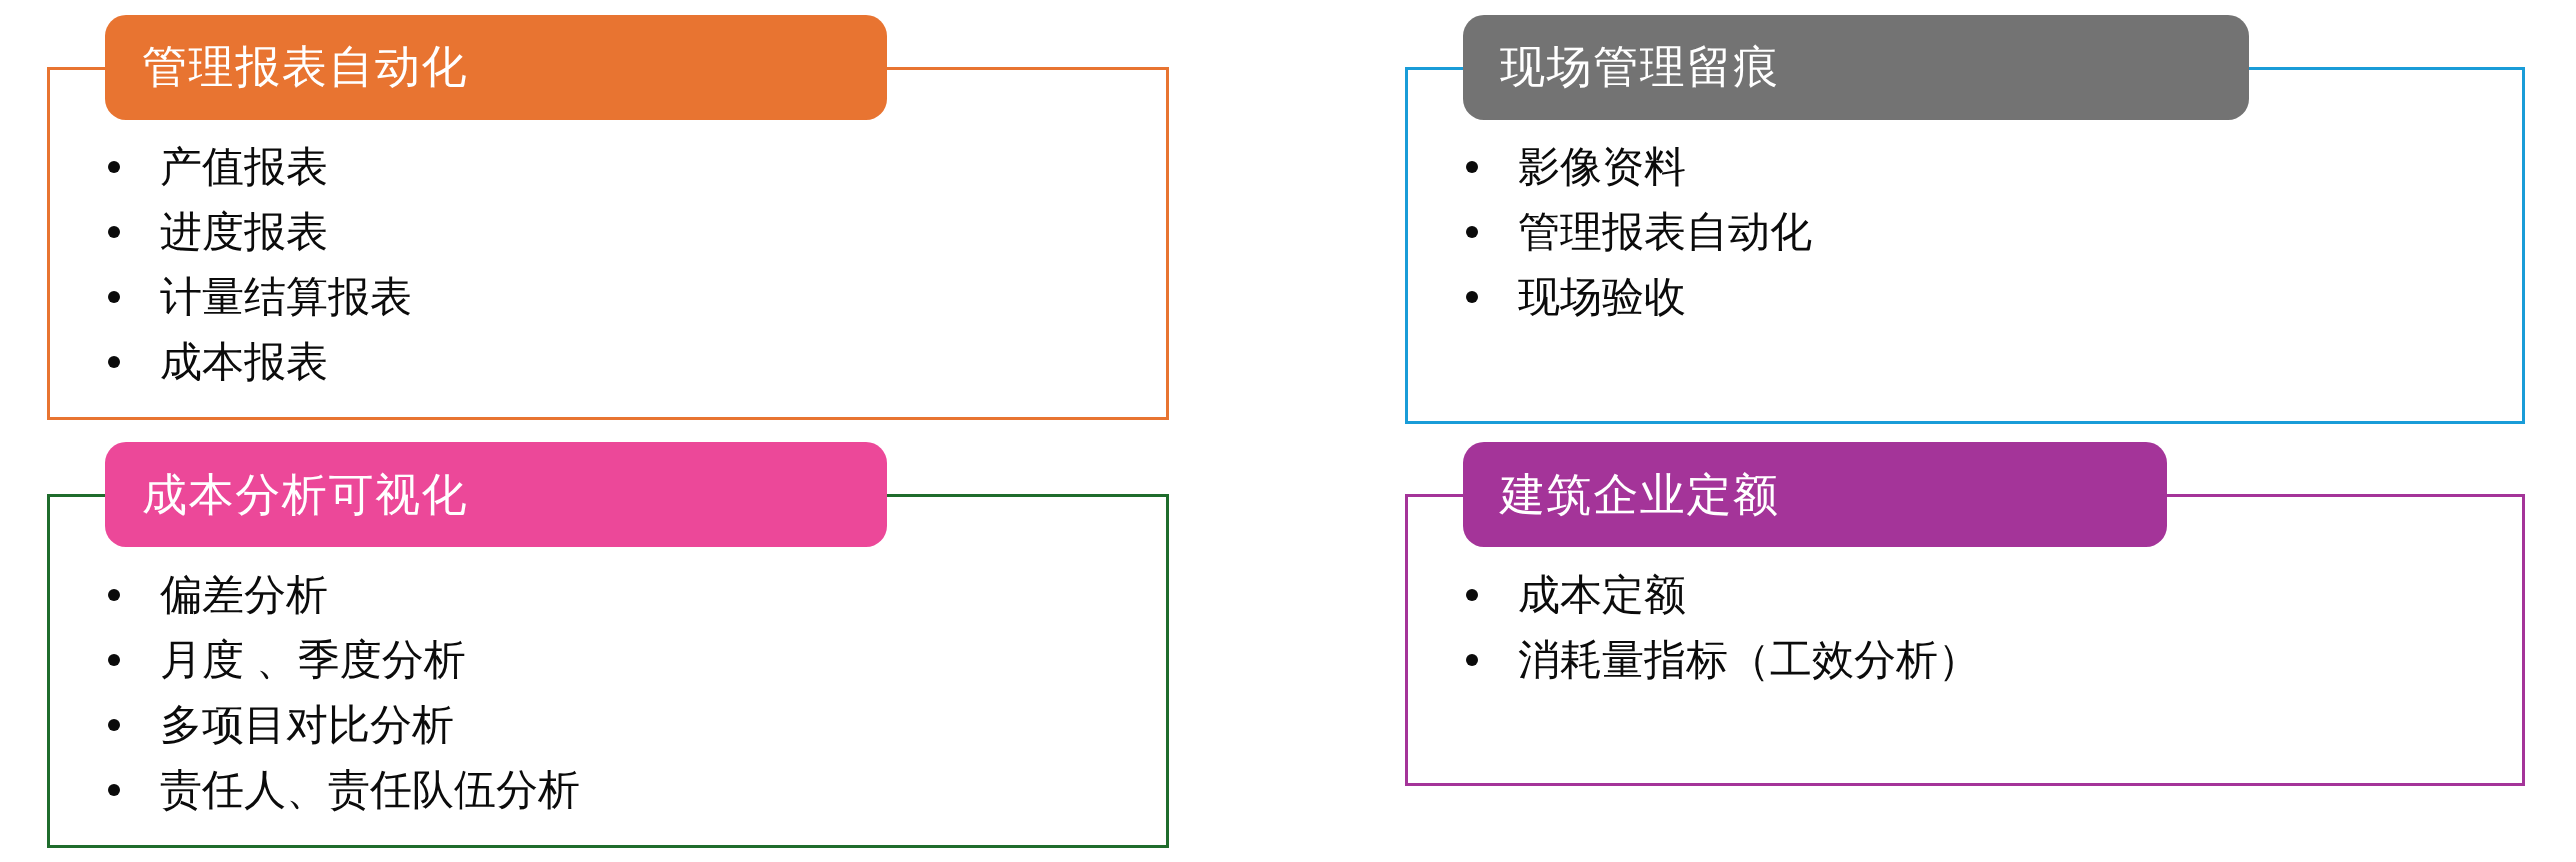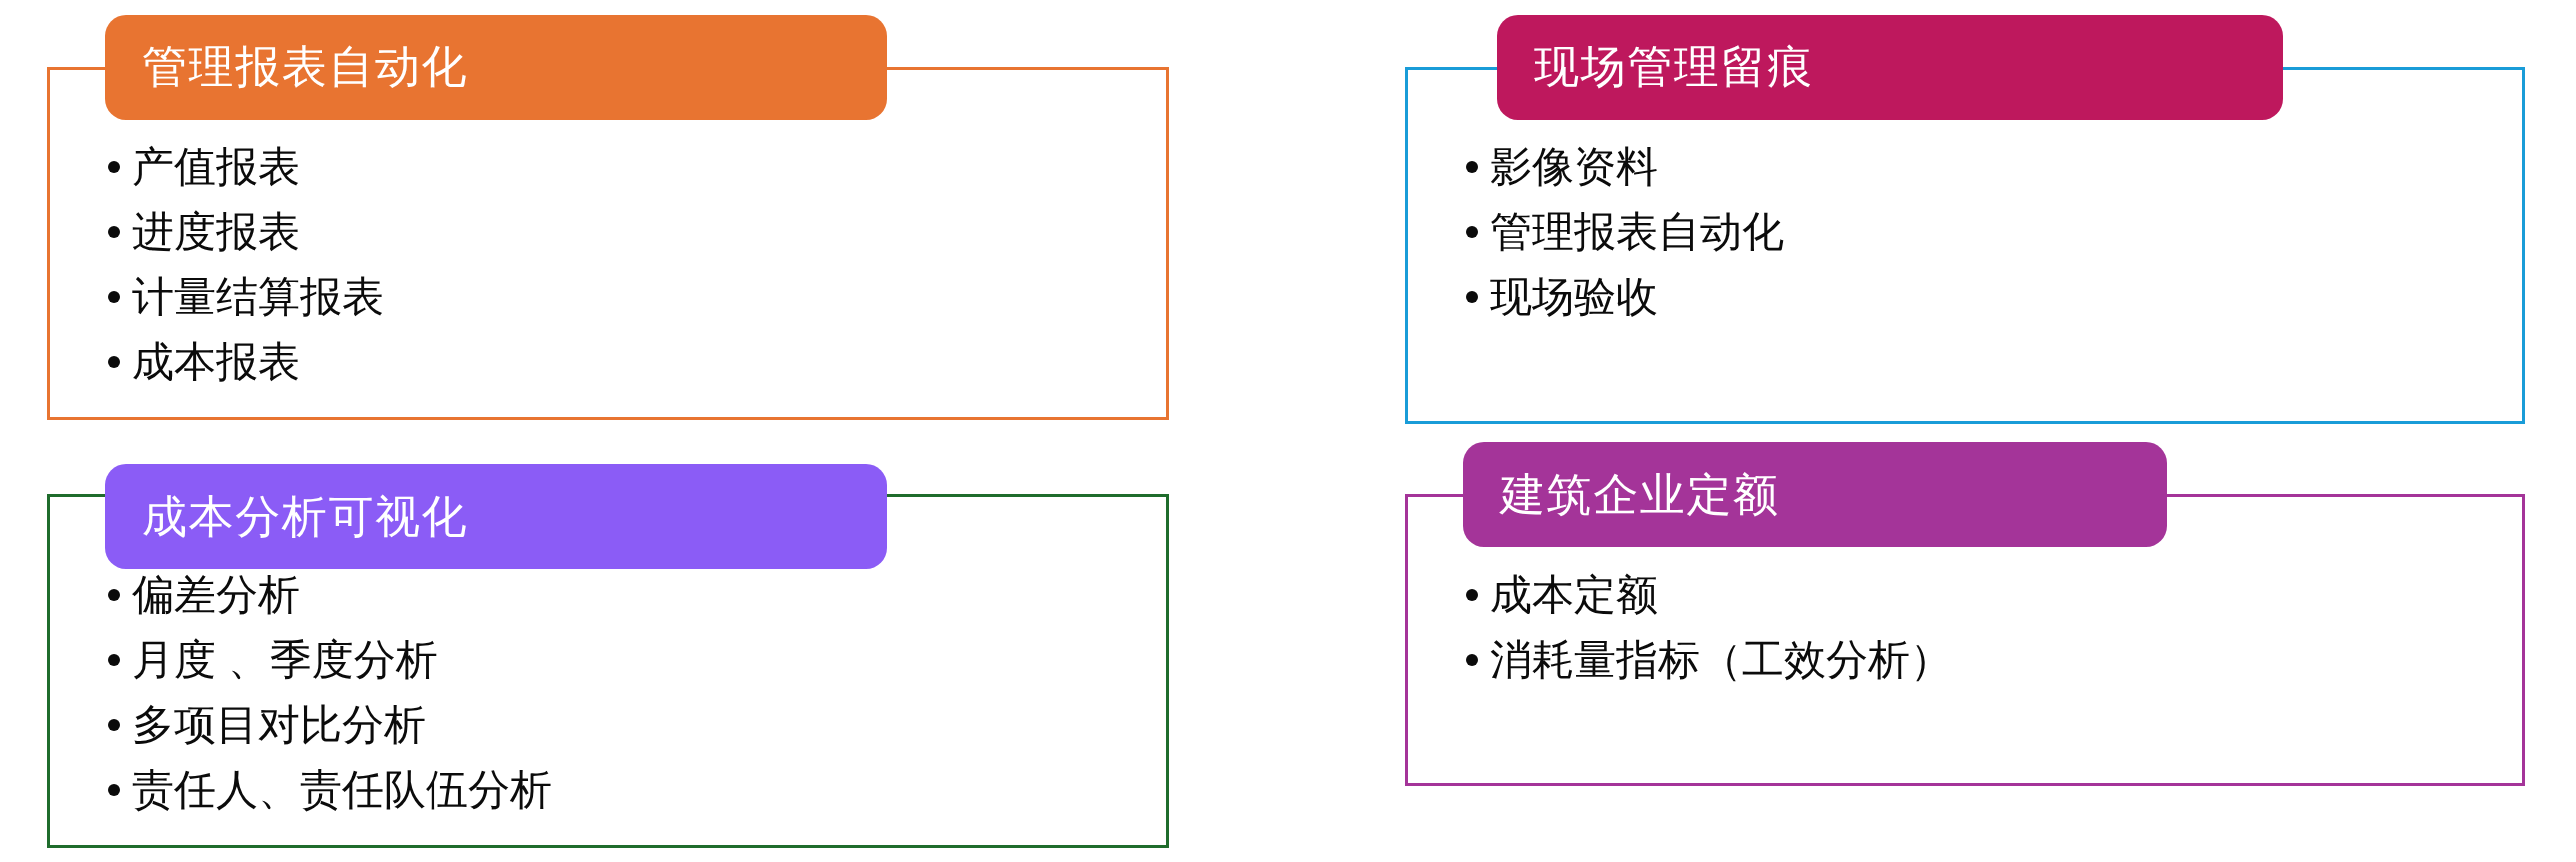--- a/index.html
+++ b/index.html
@@ -58,20 +58,21 @@
     list-style: none;
     z-index: 1;
   }
   .bullet {
     display: flex;
     align-items: center;
     height: 65px;
     font-size: 42px;
     color: #0b0b0b;
     white-space: nowrap;
+    gap: 28px;
   }
   .dot {
     flex: 0 0 auto;
     width: 12px;
     height: 12px;
     border-radius: 50%;
     background: #0b0b0b;
     margin-right: 12px;
   }
   
@@ -109,21 +110,21 @@
       </li>
       <li class="bullet">
         <span class="dot"></span>
         <span class="bullet-text">成本报表</span>
       </li>
     </ul>
   </section>
 
   <section class="panel panel-b">
     <div class="outline" style="border-color: rgb(31, 108, 44);"></div>
-    <div class="tab" style="background-color: #8b5cf6; margin-top: 22px;">
+    <div class="tab" style="background-color: #ec4899;">
       <span class="tab-title">成本分析可视化</span>
     </div>
     <ul class="bullets">
       <li class="bullet">
         <span class="dot"></span>
         <span class="bullet-text">偏差分析</span>
       </li>
       <li class="bullet">
         <span class="dot"></span>
         <span class="bullet-text">月度 、季度分析</span>
@@ -134,21 +135,21 @@
       </li>
       <li class="bullet">
         <span class="dot"></span>
         <span class="bullet-text">责任人、责任队伍分析</span>
       </li>
     </ul>
   </section>
 
   <section class="panel panel-c">
     <div class="outline" style="border-color: rgb(25, 156, 216);"></div>
-    <div class="tab" style="background-color: #be185d; margin-left: 34px;">
+    <div class="tab" style="background-color: #737373;">
       <span class="tab-title">现场管理留痕</span>
     </div>
     <ul class="bullets">
       <li class="bullet">
         <span class="dot"></span>
         <span class="bullet-text">影像资料</span>
       </li>
       <li class="bullet">
         <span class="dot"></span>
         <span class="bullet-text">管理报表自动化</span>

